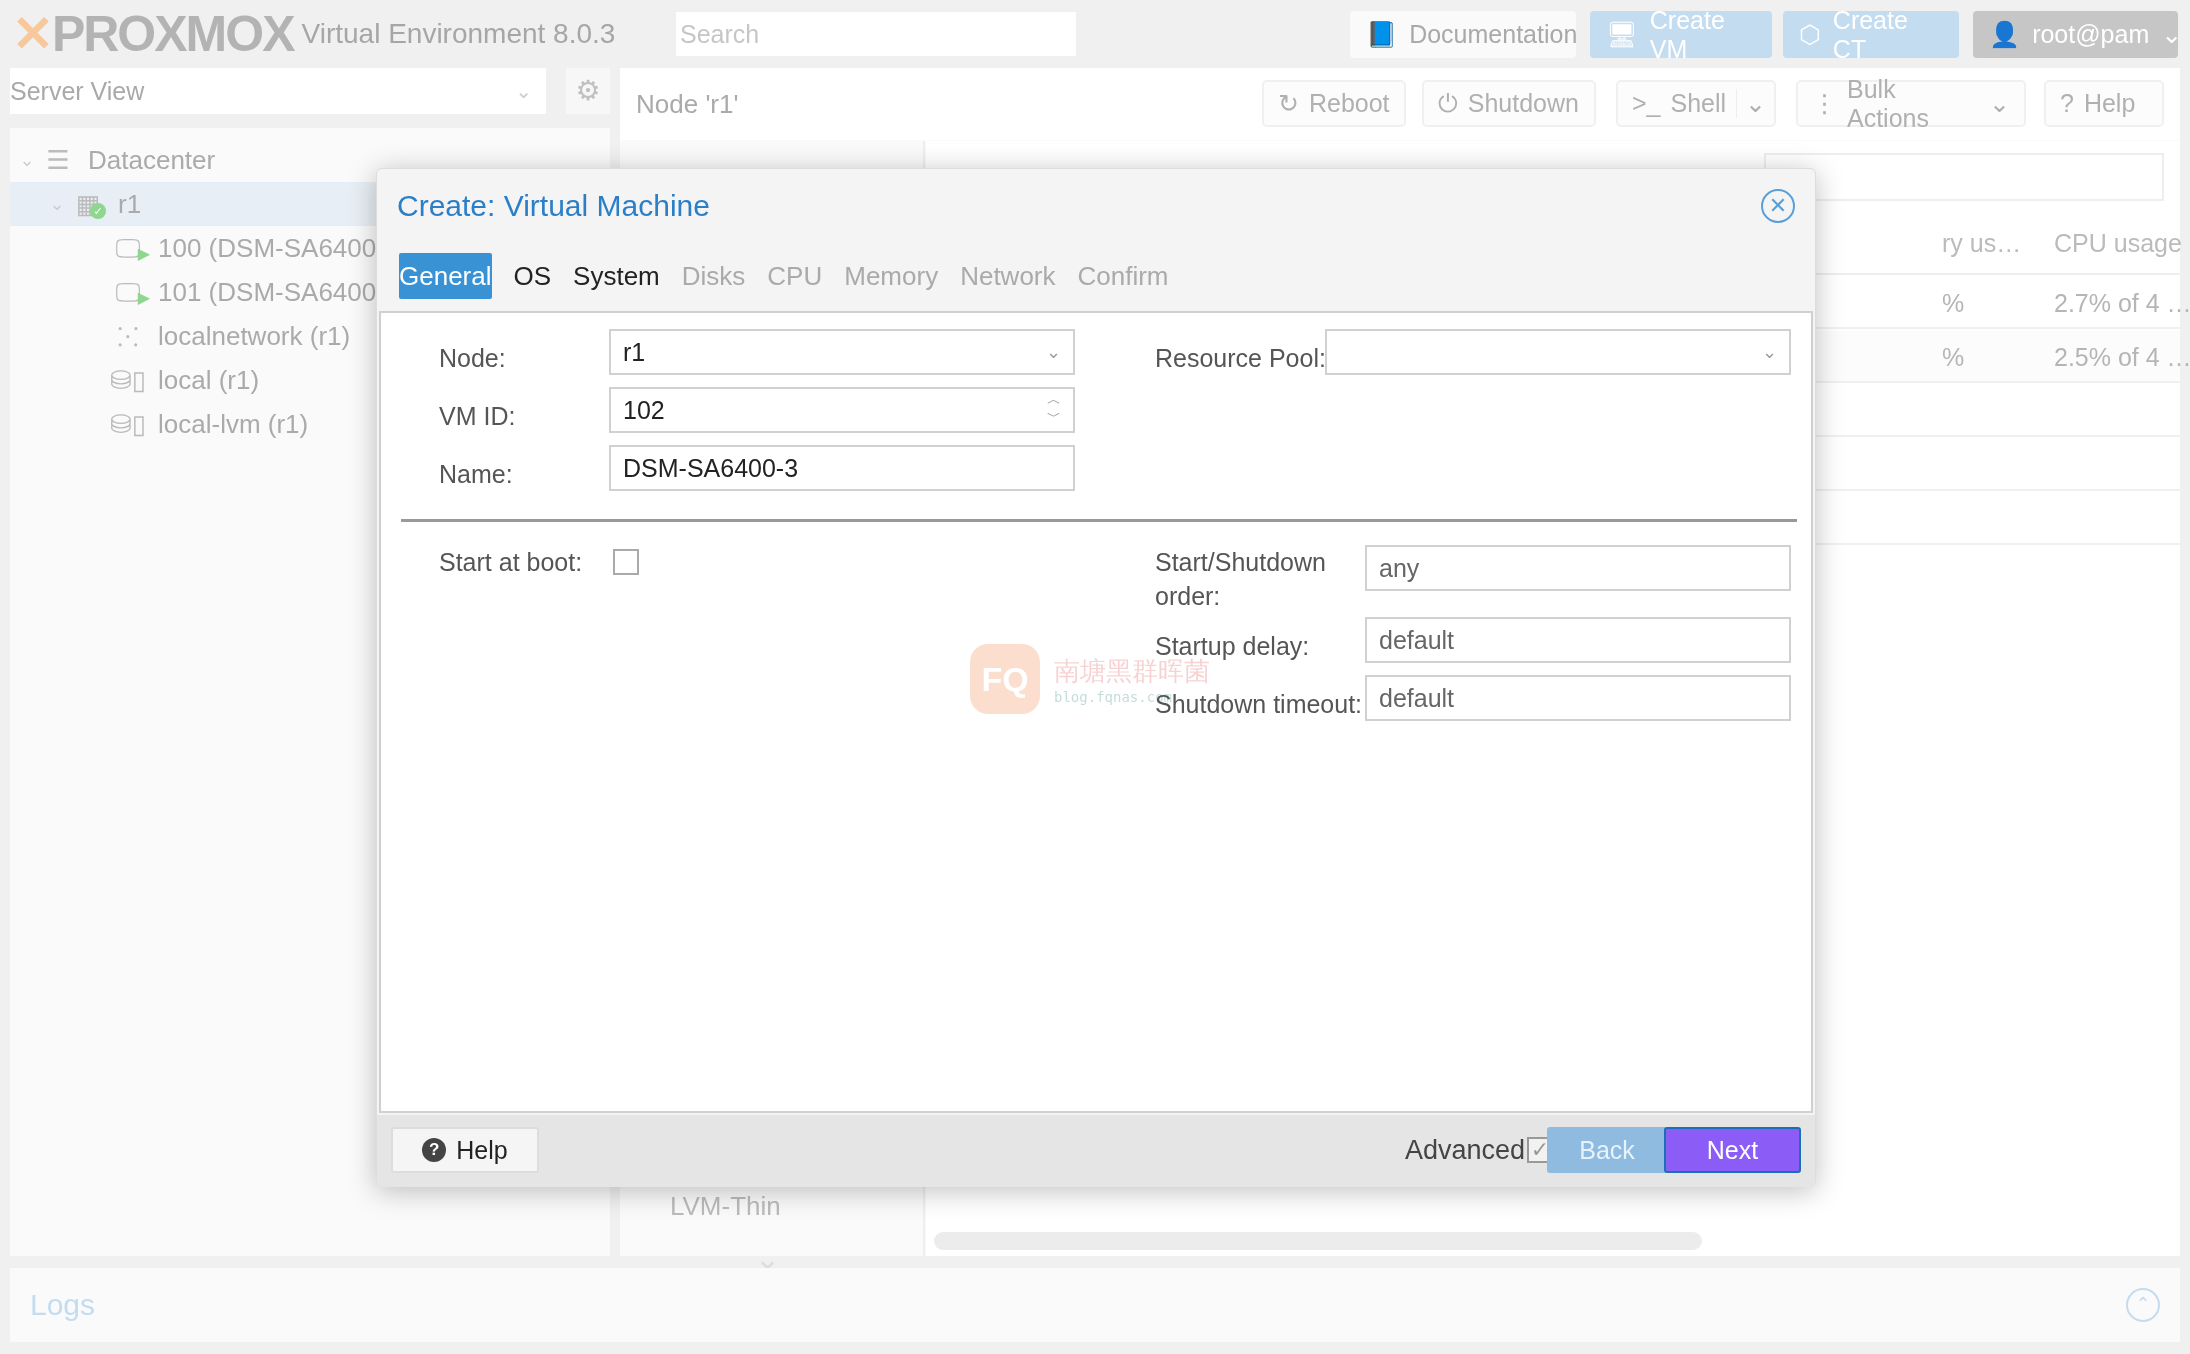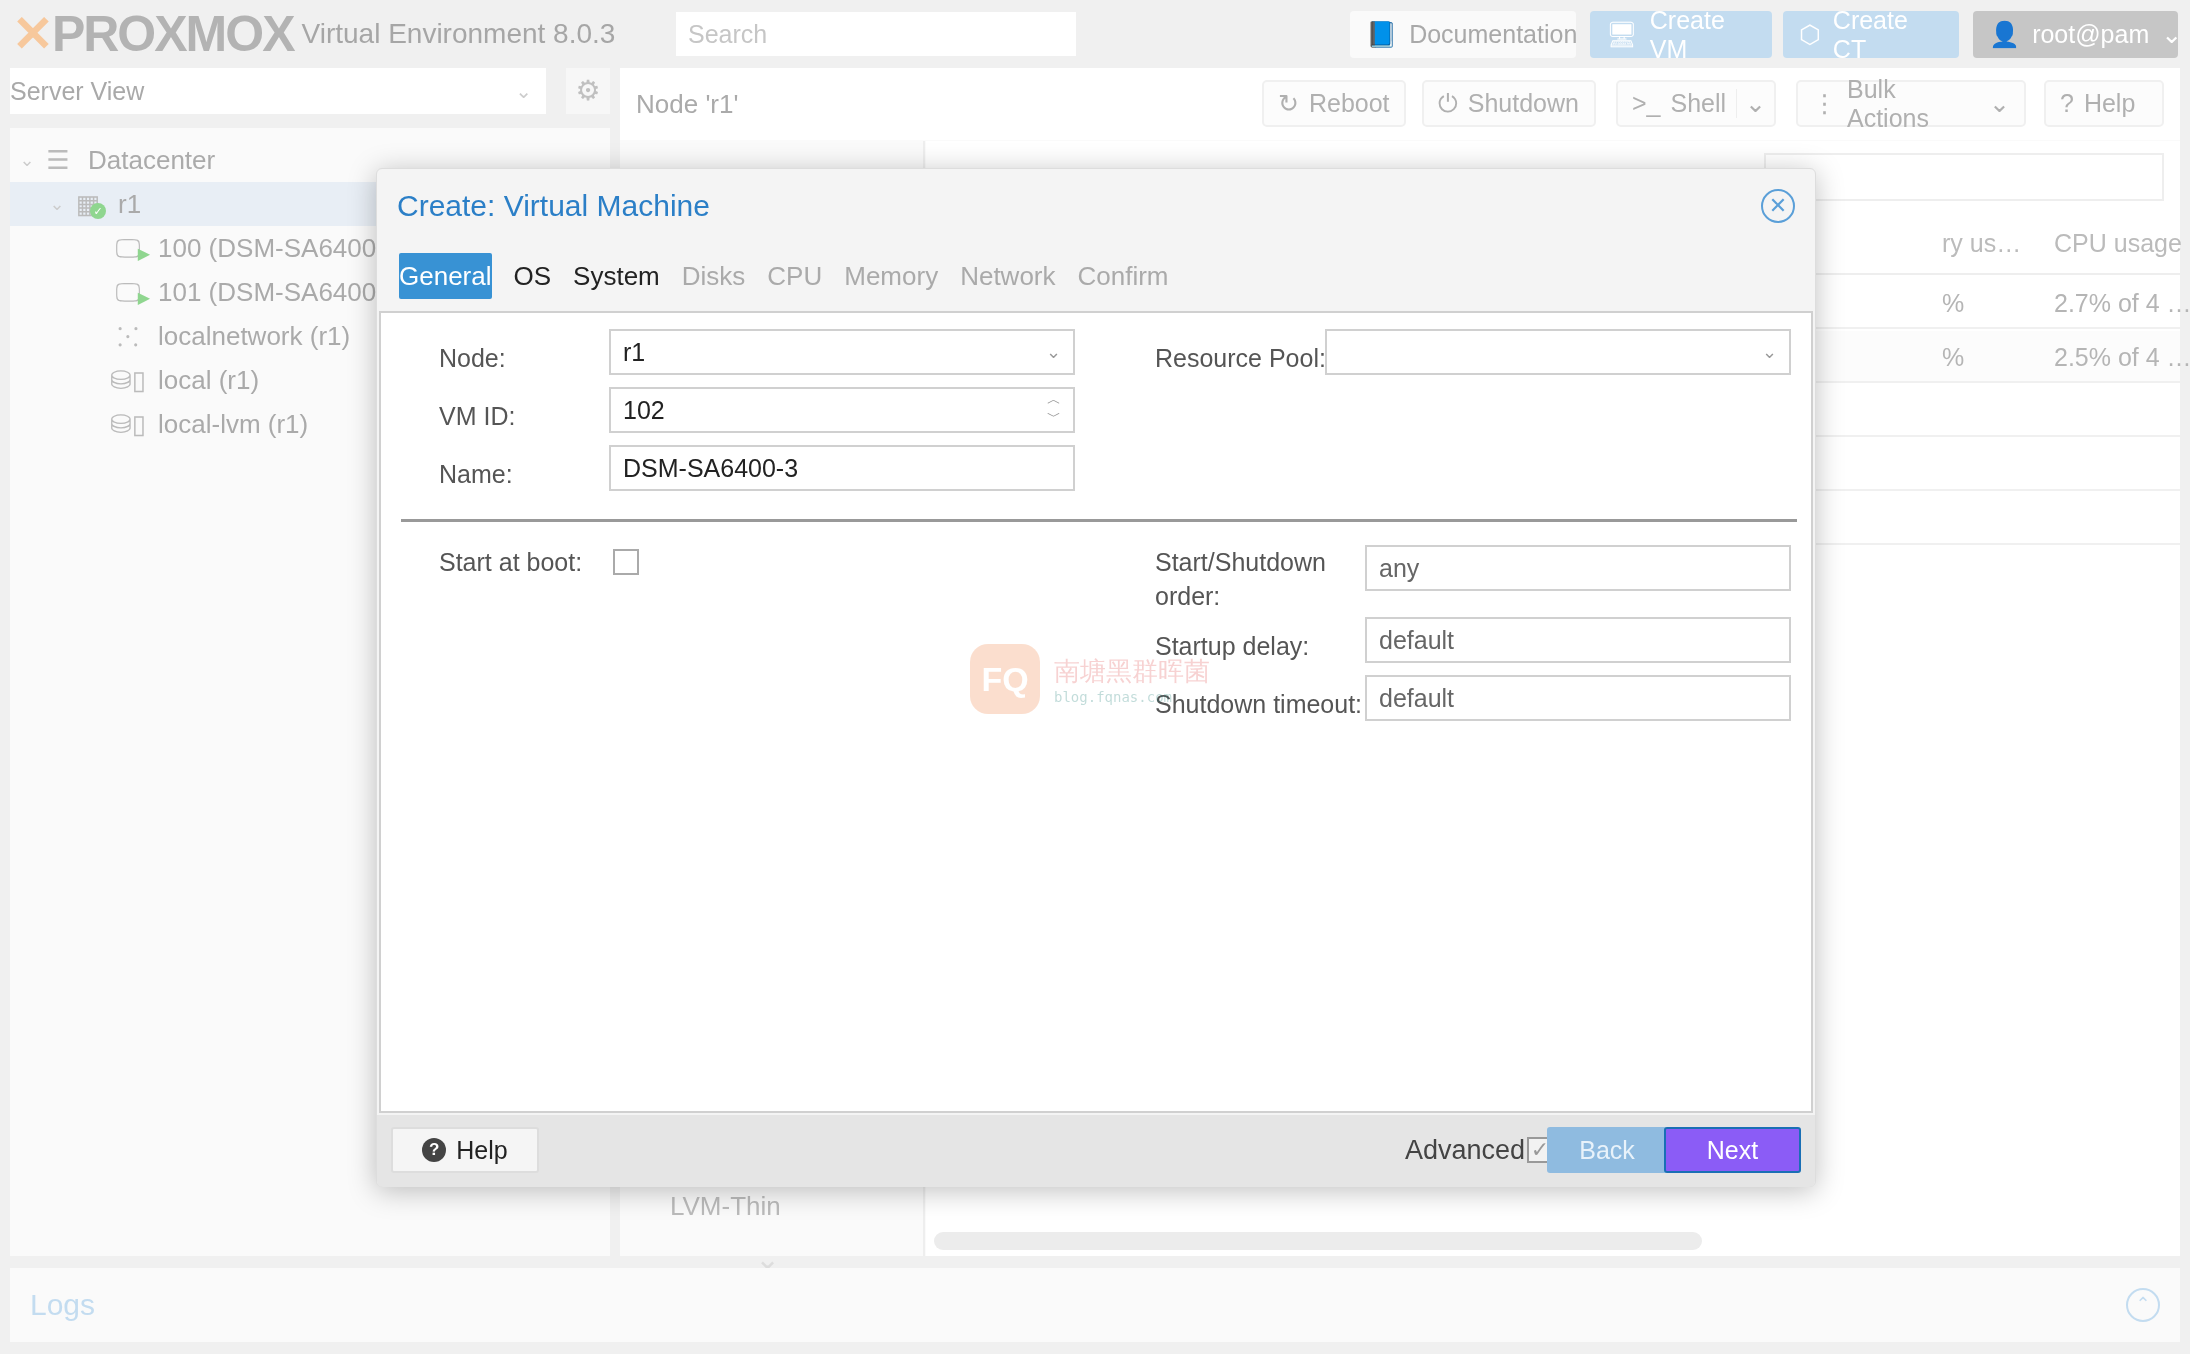--- a/index.html
+++ b/index.html
@@ -7,21 +7,21 @@
   body { background: #f0f0f0; font-family: "Liberation Sans", sans-serif; color: #333; position: relative; }
 
   
   .bg { position: absolute; inset: 0; }
   .topbar { position: absolute; left: 0; top: 0; width: 2190px; height: 66px; }
   .logo { position: absolute; left: 12px; top: 8px; height: 52px; display: flex; align-items: center; }
   .logo .x { font-weight: bold; font-size: 50px; letter-spacing: -2px; line-height: 1; }
   .logo .x.o { color: #f7c89c; }
   .logo .x.g { color: #b3b3b3; }
   .logo .ver { font-size: 28px; color: #a6a6a6; margin-left: 8px; }
-  .search { position: absolute; left: 676px; top: 12px; width: 400px; height: 44px; background: #fff; border: none; font-size: 25px; color: #c6c6c6; padding-left: 12px; line-height: 44px; }
+  .search { position: absolute; left: 676px; top: 12px; width: 400px; height: 44px; background: #fff; border: none; font-size: 25px; color: #c6c6c6; padding-left: 4px; line-height: 44px; }
   .tbtn { position: absolute; top: 11px; height: 47px; border-radius: 4px; display: flex; align-items: center; padding: 0 16px; font-size: 25px; gap: 12px; }
   .tbtn.doc { left: 1350px; width: 226px; background: #fafafa; color: #a9a9a9; }
   .tbtn.cvm { left: 1590px; width: 182px; background: #c3dcf0; color: #fff; }
   .tbtn.cct { left: 1783px; width: 176px; background: #c3dcf0; color: #fff; }
   .tbtn.user { left: 1973px; width: 205px; background: #c6c6c6; color: #fff; }
 
   .left { position: absolute; left: 10px; top: 68px; width: 600px; height: 1188px; }
   .viewsel { position: absolute; left: 0; top: 0; width: 536px; height: 46px; background: #fff; font-size: 25px; color: #a9a9a9; line-height: 46px; }
   .viewsel .chev { position: absolute; right: 14px; top: 0; color: #ccc; font-size: 20px; }
   .gearbtn { position: absolute; left: 556px; top: 0; width: 44px; height: 46px; background: #f7f7f7; color: #c0c0c0; font-size: 28px; text-align: center; line-height: 46px; }

